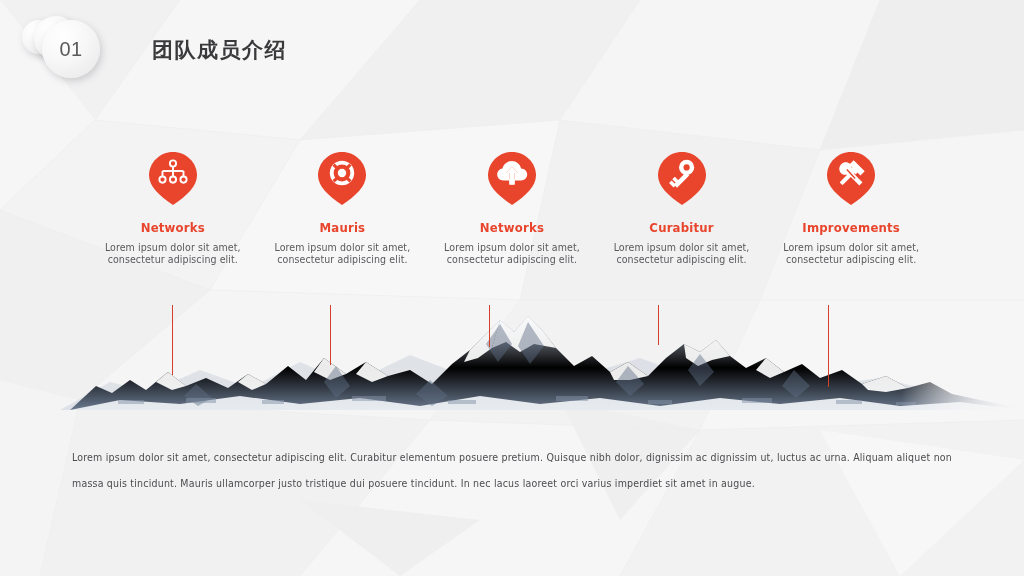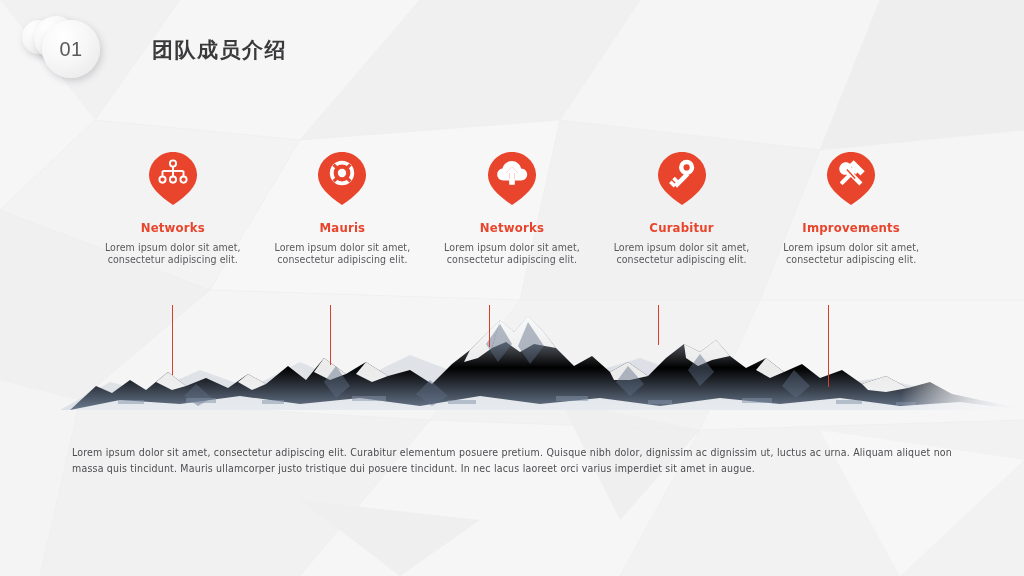--- a/index.html
+++ b/index.html
@@ -148,21 +148,21 @@
 
   
   #bottom-paragraph {
     position: absolute;
     left: 72px;
     top: 444px;
     width: 880px;
     z-index: 6;
     font-family: "DejaVu Sans Condensed", "DejaVu Sans", sans-serif;
     font-size: 10.5px;
-    line-height: 16px;
+    line-height: 26px;
     color: #4c4c4f;
     text-align: justify;
     letter-spacing: 0.2px;
   }
 </style>
 </head>
 <body>
 
 <div id="slide">
 

